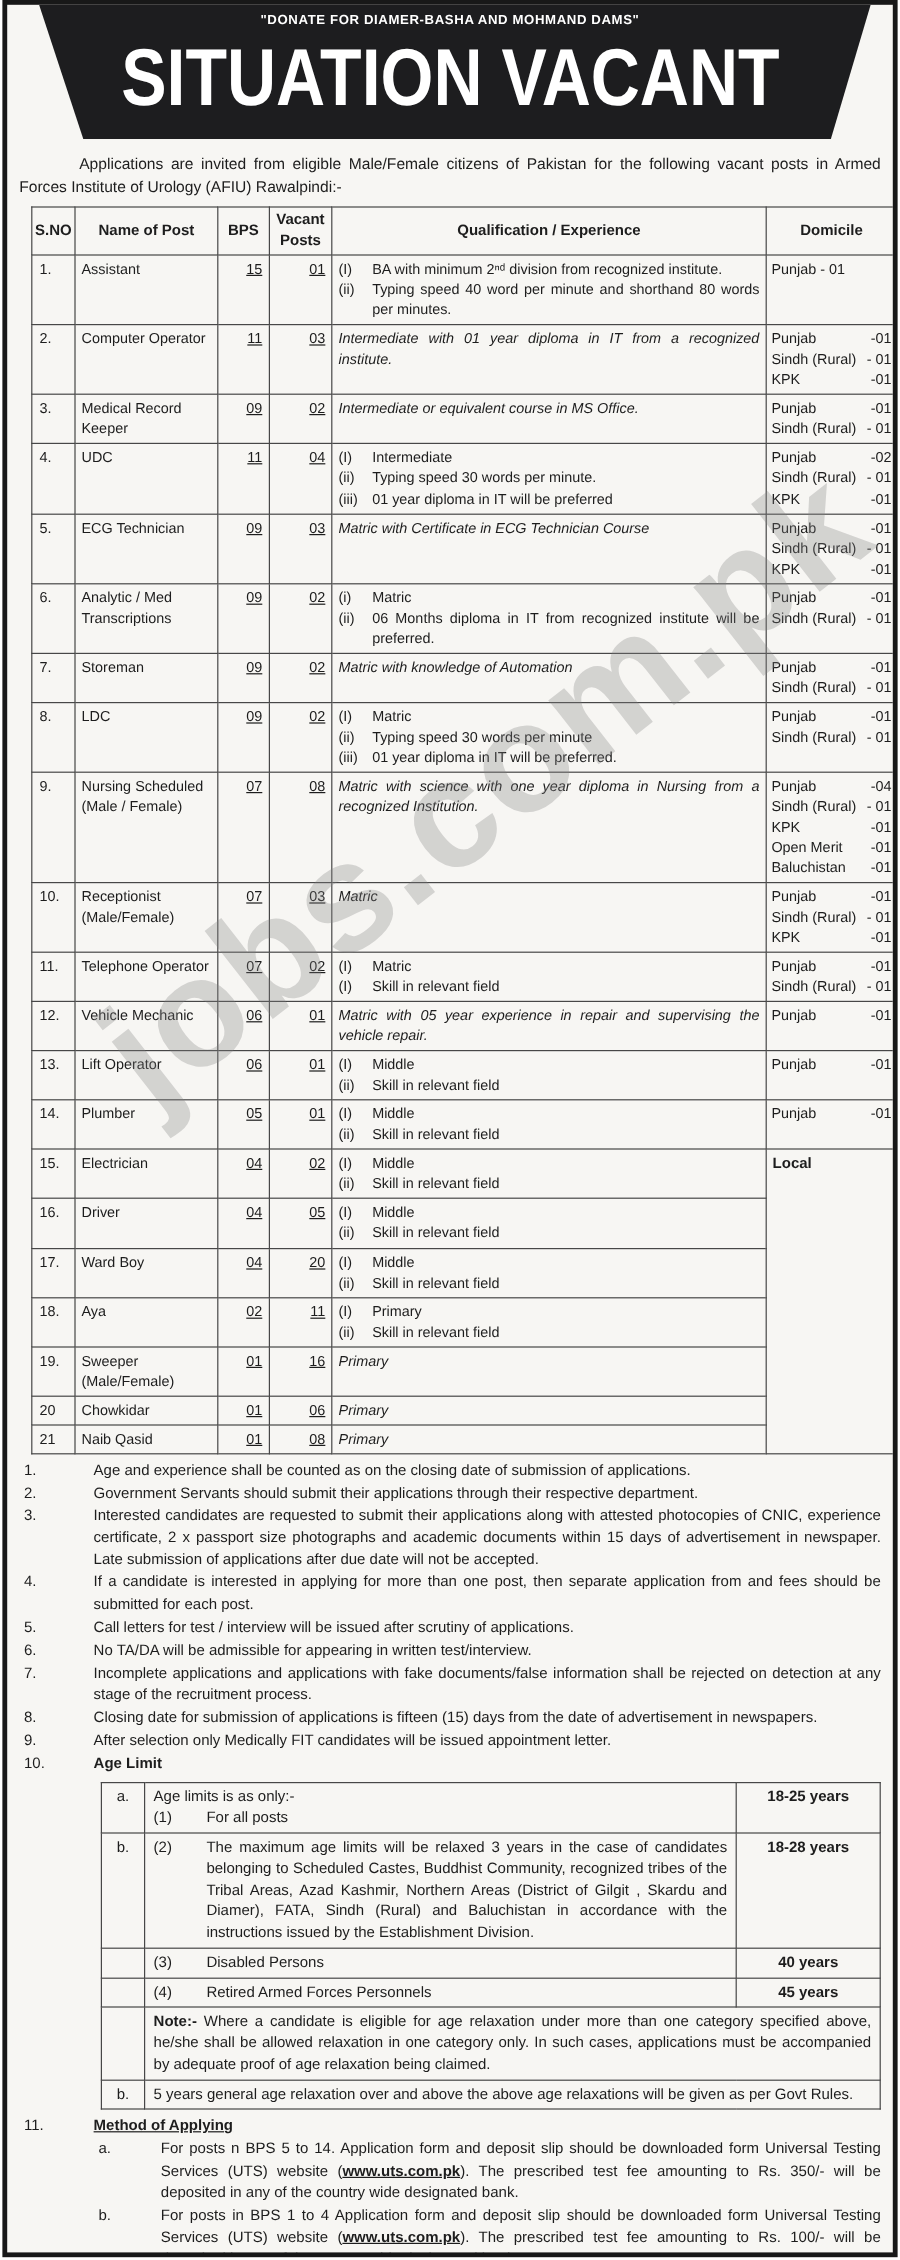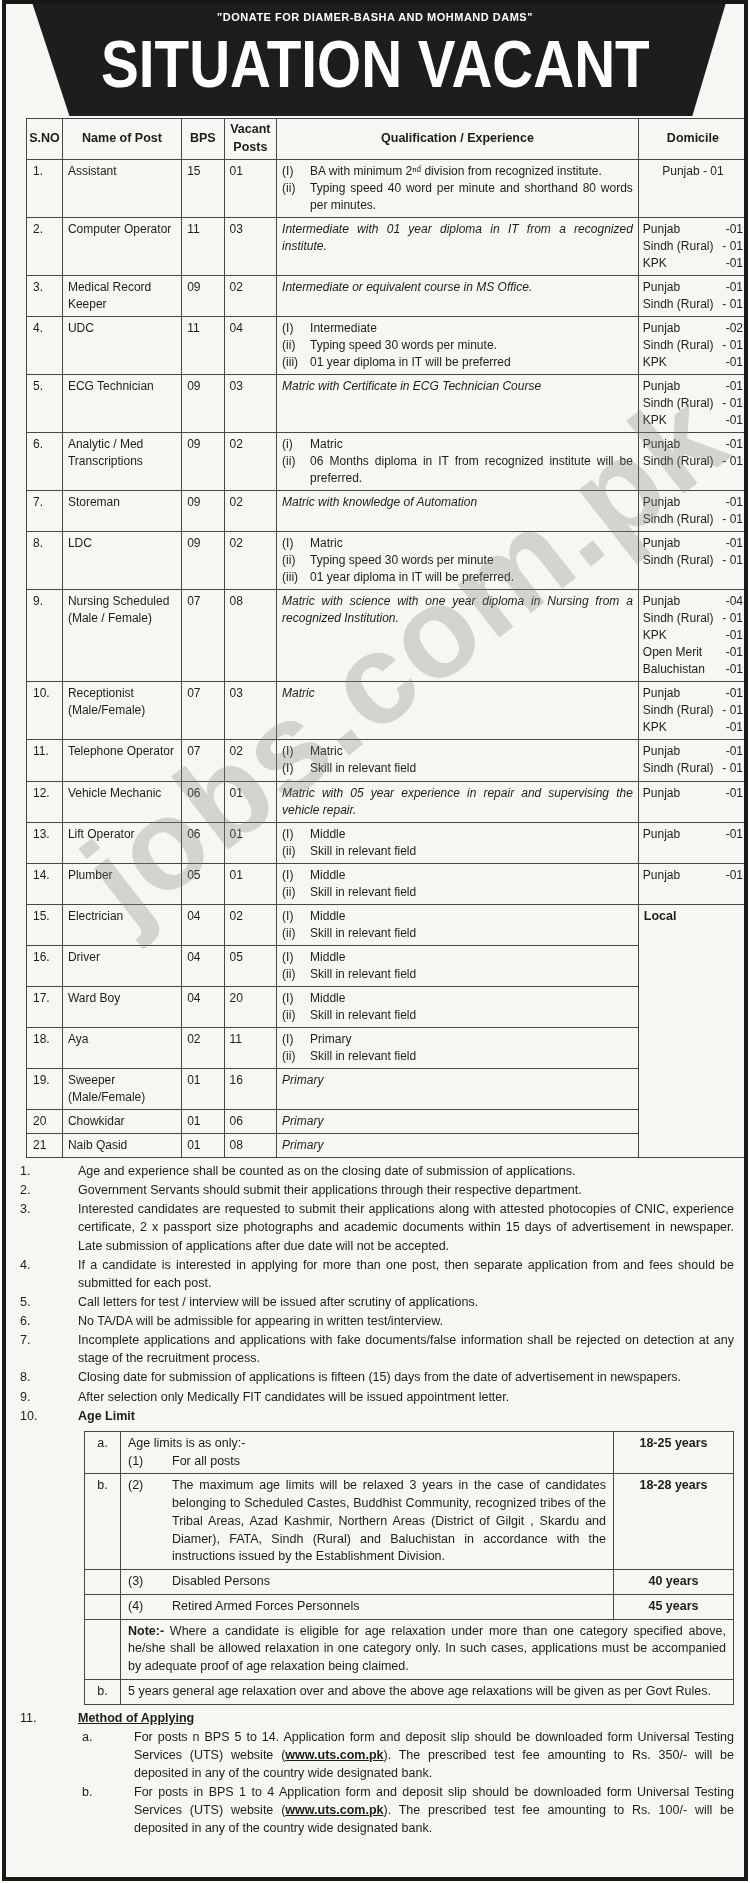--- a/index.html
+++ b/index.html
@@ -26,27 +26,27 @@
     position:absolute; left:95px; top:815px; z-index:4; pointer-events:none;
     font-size:128px; font-weight:bold; color:rgba(130,130,130,0.30);
     transform:rotate(-38deg); transform-origin:left center; white-space:nowrap; letter-spacing:2px;
   }
   
   table { border-collapse:collapse; }
   .posts { margin:2px 8px 4px 20px; width:calc(100% - 16px); font-size:12px; }
   .posts th, .posts td { border:1.5px solid #474747; padding:3px 5px; vertical-align:top; line-height:1.42; }
   .posts th { font-size:12.5px; text-align:center; vertical-align:middle; padding:2px 2px; }
   td.sno { text-align:left; padding-left:6px; }
-  td.num { text-align:left; }
+  td.num { text-align:right;text-decoration:underline; }
   .qline { display:flex; }
   .qm { flex:none; width:28px; }
   .qt { flex:1; text-align:justify; }
   .qplain { text-align:justify;font-style:italic; }
   td.dom { padding-left:4px; padding-right:4px; }
-  .dom-center { text-align:center; }
+  .dom-center { text-align:left; }
   .domline { display:flex; justify-content:space-between; }
   .local-cell { text-align:left; vertical-align:middle; font-weight:bold; font-size:12.5px; }
   
   .terms { margin:4px 10px 0 10px; font-size:12.5px; line-height:1.45; }
   .terms-heading { font-weight:bold; text-decoration:underline; font-size:13.5px; margin:2px 0 4px 2px; }
   .titem { display:flex; margin-bottom:1px; }
   .tno { flex:none; width:62px; padding-left:4px; }
   .ttext { flex:1; text-align:justify; }
   .theading { font-weight:bold; }
   .theading-u { font-weight:bold; text-decoration:underline; }
@@ -70,20 +70,21 @@
 </head>
 <body>
 
 <div class="ad">
 
   <div class="banner">
     <div class="donate">"DONATE FOR DIAMER-BASHA AND MOHMAND DAMS"</div>
     <div class="title">SITUATION VACANT</div>
   </div>
 
+  <p class="intro">Applications are invited from eligible Male/Female citizens of Pakistan for the following vacant posts in Armed Forces Institute of Urology (AFIU) Rawalpindi:-</p>
 
   <div class="watermark">jobs.com.pk</div>
 
   <table class="posts">
     <colgroup>
       <col style="width:30px">
         <col style="width:118px">
         <col style="width:42px">
       <col style="width:52px">
         <col style="width:358px">

